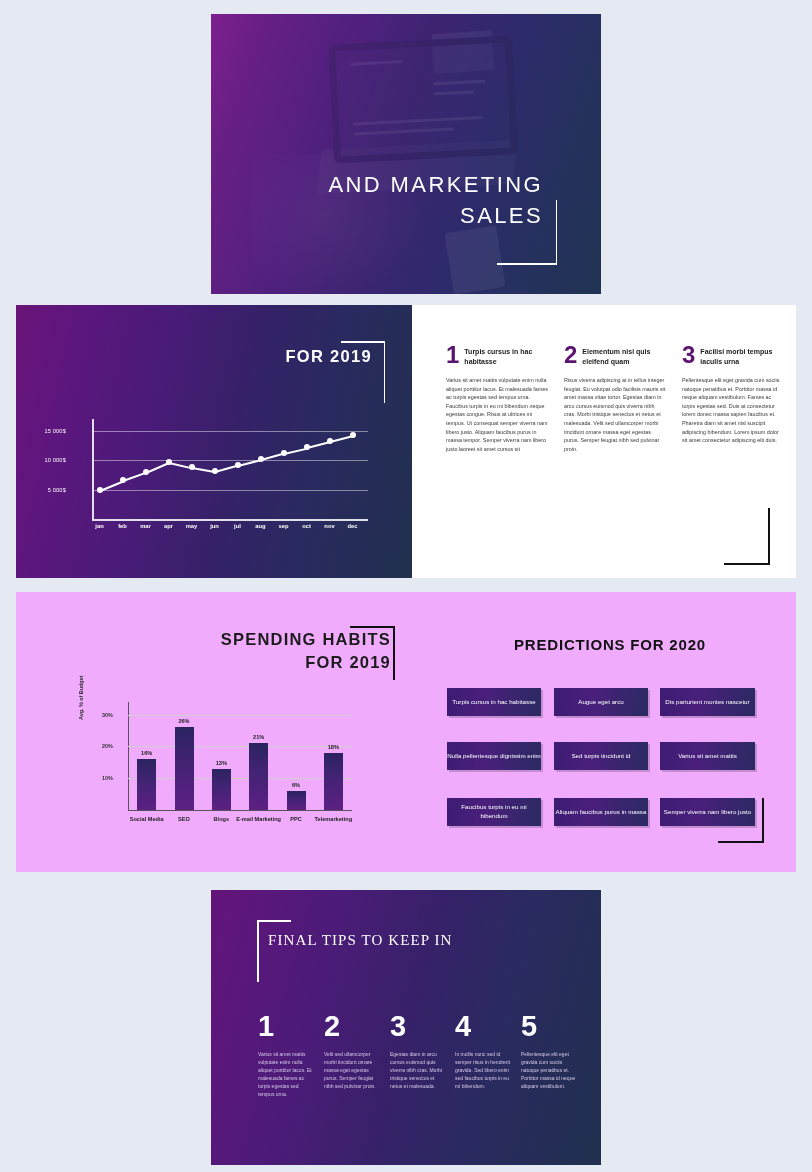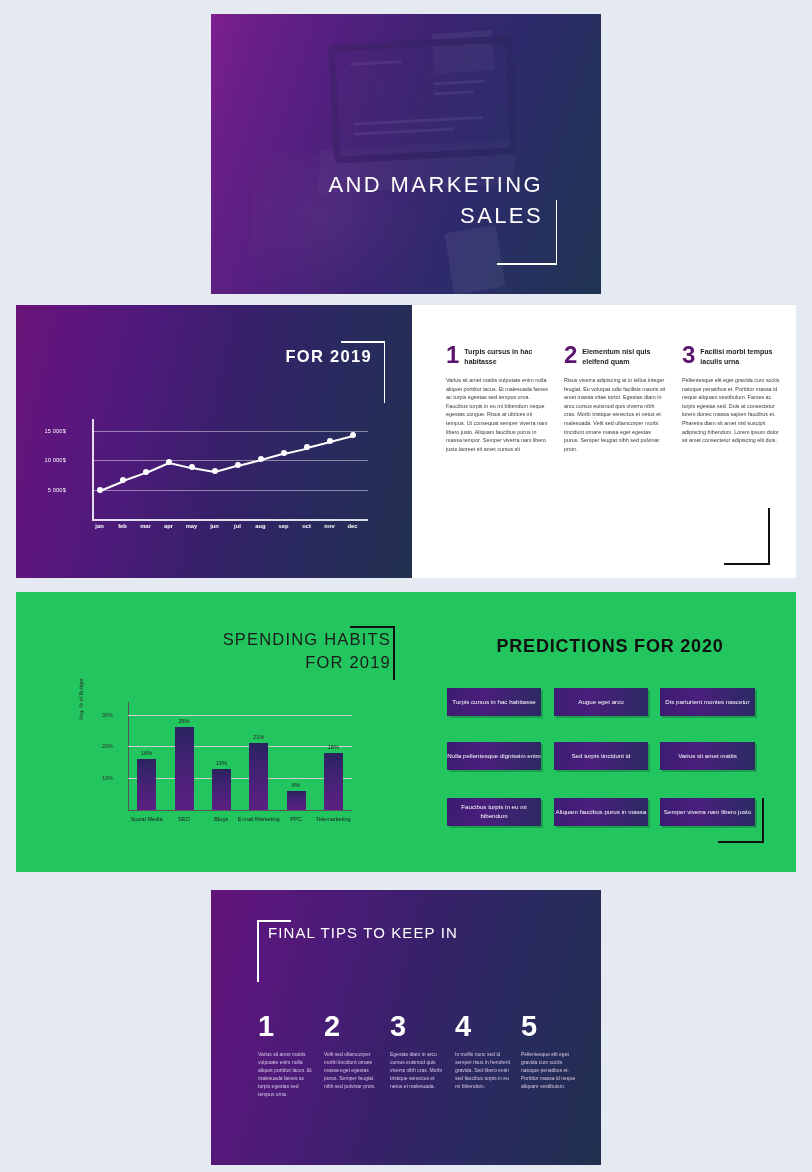--- a/index.html
+++ b/index.html
@@ -88,21 +88,21 @@
     float:left;margin-right:5px;margin-top:-2px;
   }
   .col .hd{font-size:7px;font-weight:700;color:#1c1c1c;line-height:9.5px;padding-top:2px;}
   .col .bd{clear:both;font-size:5.4px;line-height:8.6px;color:#3a3a3a;padding-top:9px;text-align:left;}
   .s2sub{
     position:absolute;right:54px;top:506px;width:260px;text-align:right;color:#1c1c1c;
     font-size:15px;letter-spacing:1.1px;line-height:22px;
   }
 
   
-  #slide3{left:16px;top:592px;width:780px;height:280px;background:#22c55e;}
+  #slide3{left:16px;top:592px;width:780px;height:280px;background:#f0abfc;font-weight:bold;}
   .s3title{
     position:absolute;left:160px;top:36px;width:215px;text-align:right;color:#1c1c1c;
     font-size:16.5px;letter-spacing:1.2px;line-height:23px;
   }
   #slide3 .bk-v{position:absolute;left:377px;top:34px;width:1.5px;height:54px;background:#111;}
   #slide3 .bk-h{position:absolute;left:334px;top:34px;width:44px;height:1.5px;background:#111;}
 
   .barchart{position:absolute;left:78px;top:106px;width:260px;height:138px;}
   .bc-ylabel{
     position:absolute;left:-16px;top:22px;font-size:5.4px;color:#333;
@@ -111,36 +111,36 @@
   .bc-axis-y{position:absolute;left:34px;top:4px;width:1.2px;height:108px;background:#555;}
   .bc-axis-x{position:absolute;left:34px;top:112px;width:224px;height:1.2px;background:#555;}
   .bc-grid{position:absolute;left:34px;width:224px;height:.8px;background:#cfcfcf;}
   .bc-ytick{position:absolute;left:8px;font-size:5.4px;color:#333;transform:translateY(-50%);}
   .bc-bar{position:absolute;bottom:0;width:19px;background:linear-gradient(180deg,#2a2360 0%,#412373 40%,#5d2083 100%);}
   .bc-val{position:absolute;font-size:5.6px;color:#222;transform:translateX(-50%);}
   .bc-cat{position:absolute;top:118px;font-size:5.6px;color:#222;text-align:center;width:52px;transform:translateX(-50%);line-height:7.5px;}
 
   .s3right-title{
     position:absolute;left:440px;top:636px;width:340px;text-align:center;color:#111;
-    font-size:18px;letter-spacing:.8px;font-weight:700;
+    font-size:15px;letter-spacing:.8px;font-weight:700;
   }
   .pbox{
     position:absolute;height:28px;
     background:linear-gradient(95deg,#3d1c72 0%,#4a1f7c 40%,#2b2a63 100%);
     color:#fff;font-size:6.2px;line-height:8.6px;
     display:flex;align-items:center;justify-content:center;text-align:center;
     box-shadow:2px 2px 0 rgba(0,0,0,.18);
   }
 
   
   #slide4{left:211px;top:890px;width:390px;height:275px;
     background:linear-gradient(105deg,#641478 0%,#5a177c 12%,#4a1c77 30%,#372169 50%,#2a2a60 70%,#21304f 100%);}
   #slide4 .ft{
-    position:absolute;left:57px;top:30px;width:290px;color:#fff;
-    font-size:15px;letter-spacing:1.1px;line-height:25px;
+    position:absolute;left:57px;top:38px;width:290px;color:#fff;
+    font-size:15px;letter-spacing:1.1px;line-height:25px;font-family:Liberation Serif, serif;
   }
   #slide4 .bk-v{position:absolute;left:46px;top:30px;width:1.5px;height:62px;background:#fff;}
   #slide4 .bk-h{position:absolute;left:46px;top:30px;width:34px;height:1.5px;background:#fff;}
   .tipnum{position:absolute;color:#fff;font-size:29px;font-weight:700;line-height:1;}
   .tiptxt{position:absolute;color:#d7c8e6;font-size:5px;line-height:8px;width:58px;}
 </style>
 </head>
 <body>
 
 <div class="deck">

